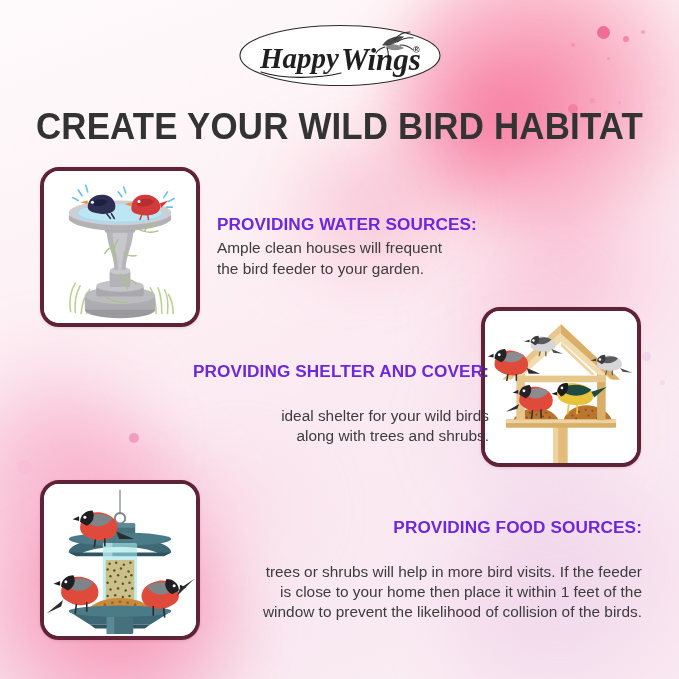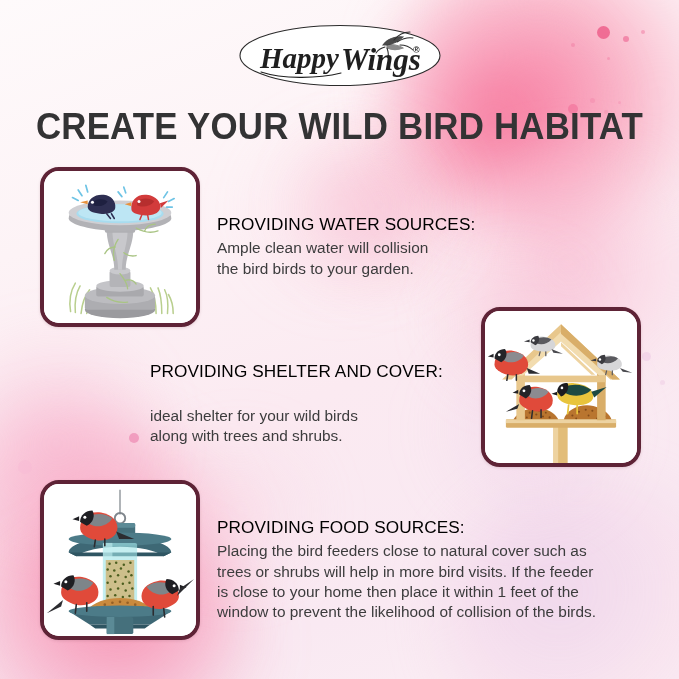--- a/index.html
+++ b/index.html
@@ -74,31 +74,31 @@
     box-shadow:0 1px 3px rgba(120,60,80,.18);
   }
   .card svg { display:block; width:100%; height:100%; }
   #card-water   { left:40px;  top:167px; width:160px; height:160px; }
   #card-shelter { left:481px; top:307px; width:160px; height:160px; }
   #card-food    { left:40px;  top:480px; width:160px; height:160px; }
 
   
   .block { position:absolute; z-index:4; }
   .block h2 {
-    font-size:17.2px; font-weight:normal; color:#000000;
+    font-size:17.2px; font-weight:bold; color:#6d28d9;
     letter-spacing:.1px; line-height:1.28; margin-bottom:3px;
     white-space:nowrap;
   }
   .block p {
     font-size:15.4px; color:#3c3c3d; line-height:1.33; font-weight:400;
   }
 
   #block-water   { left:217px; top:213px; text-align:left; }
-  #block-shelter { left:150px; top:360px; width:325px; text-align:left; }
-  #block-food    { left:217px; top:516px; width:425px; text-align:left; }
+  #block-shelter { left:164px; top:360px; width:325px; text-align:right; }
+  #block-food    { left:217px; top:516px; width:425px; text-align:right; }
 </style>
 </head>
 <body>
 
 <div id="bg">
   <div class="base"></div>
   <div class="blob b1"></div>
   <div class="blob b2"></div>
   <div class="blob b3"></div>
   <div class="blob b4"></div>
@@ -425,35 +425,35 @@
       <path d="M143 111 L150 109 L143 106 Z" fill="#1f1f23"></path>
       <path d="M140 118 L158 100 L143 110 Z" fill="#2c2c30"></path>
       <path d="M126 131 L127 140 M115 129 L115 138" stroke="#2c2c30" stroke-width="1.7" stroke-linecap="round" fill="none"></path>
     </g>
   </svg>
 </div>
 
 <div class="block" id="block-water">
   <h2>PROVIDING WATER SOURCES:</h2>
   <p>
-    <span>Ample clean water will collision</span><br>
-    <span>the bird birds to your garden.</span>
+    <span>Ample clean houses will frequent</span><br>
+    <span>the bird feeder to your garden.</span>
   </p>
 </div>
 
 <div class="block" id="block-shelter">
   <h2>PROVIDING SHELTER AND COVER:</h2>
   <p>
     <br>
     <span>ideal shelter for your wild birds</span><br>
     <span>along with trees and shrubs.</span>
   </p>
 </div>
 
 <div class="block" id="block-food">
   <h2>PROVIDING FOOD SOURCES:</h2>
   <p>
-    <span>Placing the bird feeders close to natural cover such as</span><br>
+    <br>
     <span>trees or shrubs will help in more bird visits. If the feeder</span><br>
     <span>is close to your home then place it within 1 feet of the</span><br>
     <span>window to prevent the likelihood of collision of the birds.</span>
   </p>
 </div>
 
 </body></html>

